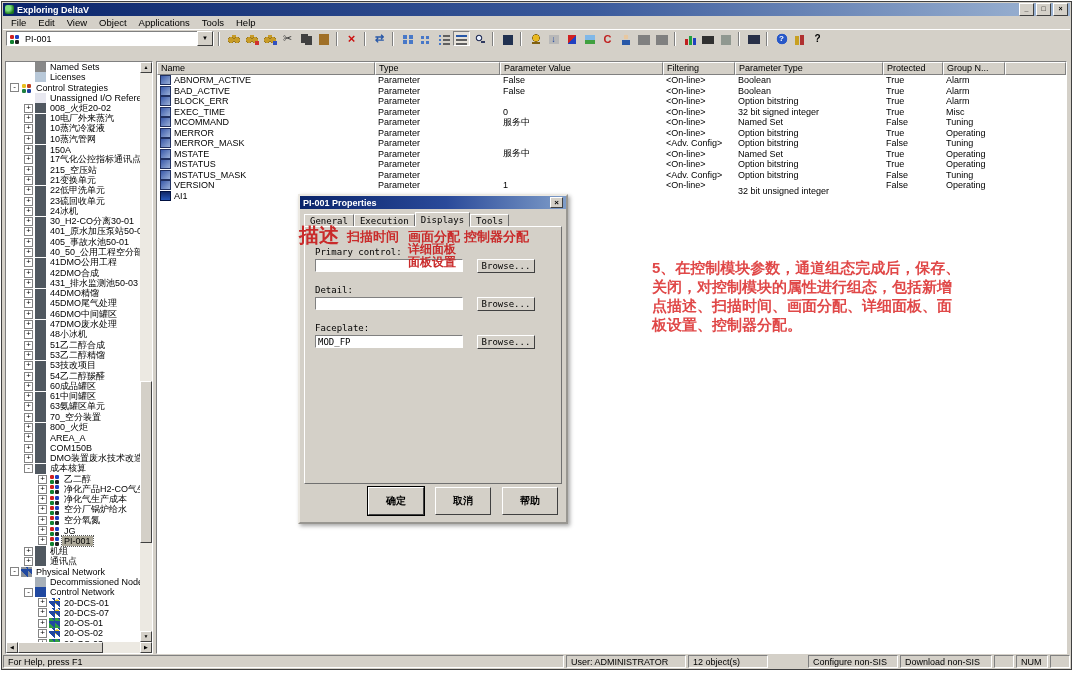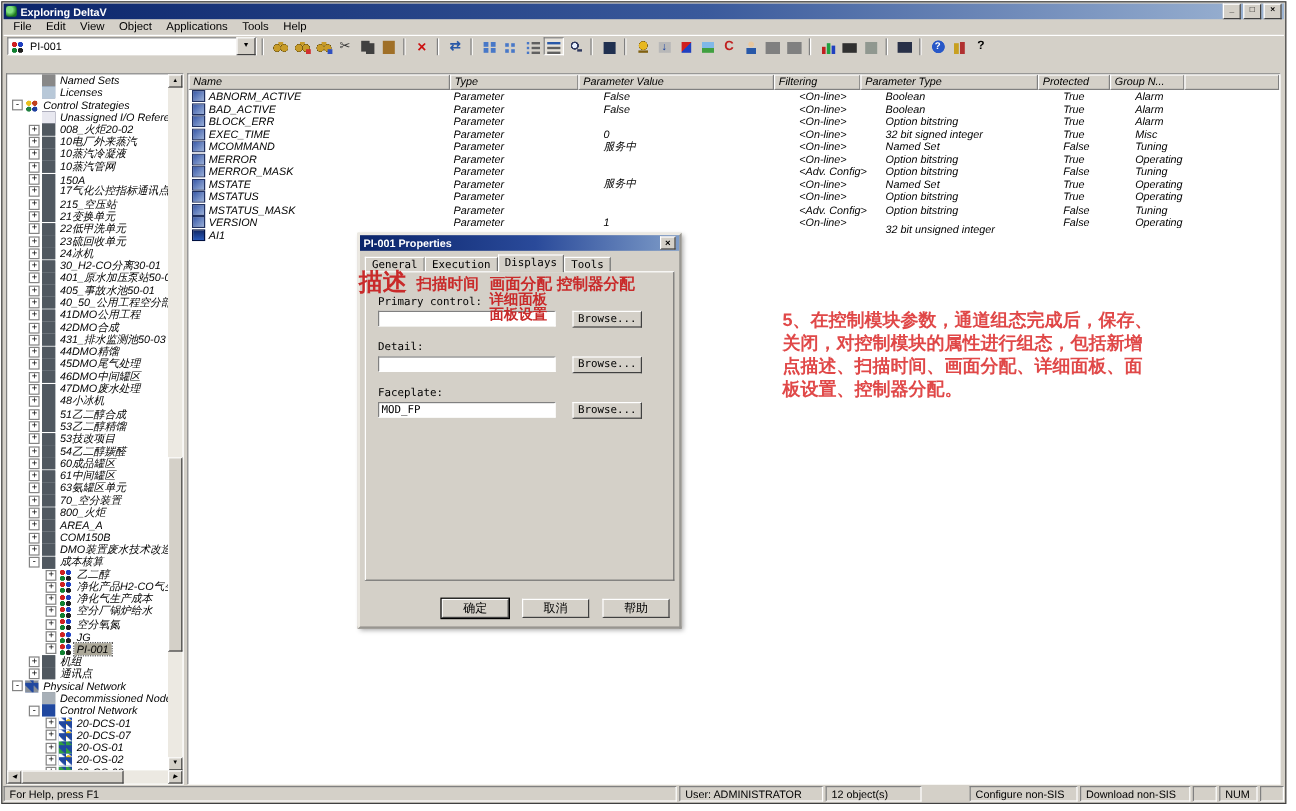--- a/index.html
+++ b/index.html
@@ -77,21 +77,21 @@
   .i-help{background:radial-gradient(circle 5.4px at 7px 6px,#2858c8 0 5px,transparent 5.6px);color:#fff;font-size:8px;font-weight:bold;}
   .i-books{background:linear-gradient(#c8a020,#c8a020) 2px 3px/4px 9px,linear-gradient(#b03030,#b03030) 7px 2px/4px 10px;background-repeat:no-repeat;}
   .i-chelp{color:#000;font-size:10px;font-weight:bold;}
   
   .headerband{position:absolute;left:1px;top:46px;right:1px;height:13px;display:flex;font-size:9px;}
   .hb{background:#d4d0c8;border:1px solid;border-color:#fff #808080 #808080 #fff;padding:0 4px;
      display:flex;align-items:center;box-sizing:border-box;}
   .hb.left{width:150px;flex:none;}
   .hb.right{flex:1;}
   
-  .main{position:absolute;left:1px;top:59px;right:1px;bottom:15px;font-style:italic;}
+  .main{position:absolute;left:1px;top:59px;right:1px;bottom:15px;}
   .tree-panel{position:absolute;left:2px;top:0;width:148px;bottom:0;background:#fff;
     border:1px solid;border-color:#808080 #fff #fff #808080;box-sizing:border-box;}
   .tree{position:absolute;left:0;top:0;right:12px;bottom:11px;overflow:hidden;font-size:9px;white-space:nowrap;}
   .titem{height:10.3px;display:flex;align-items:center;}
   .texp{width:7px;height:7px;border:1px solid #848484;background:#fff;font-size:8px;line-height:6px;
     text-align:center;margin-right:2px;flex:none;color:#000;}
   .ticon{width:11px;height:10px;margin-right:2px;flex:none;background-repeat:no-repeat;}
   .tlabel{padding:0 2px;overflow:hidden;}
   .titem.sel .tlabel{background:#aca899;outline:1px dotted #555;}
   .t-list{background:linear-gradient(#888,#888) 1px 1px/9px 1.5px,linear-gradient(#888,#888) 1px 4px/9px 1.5px,linear-gradient(#888,#888) 1px 7px/9px 1.5px;}
@@ -147,22 +147,22 @@
   .dtab.active{border-bottom-color:#d4d0c8;height:15px;margin-top:-2px;padding-top:2px;position:relative;z-index:2;}
   .dlg-page{margin:0 4px;border:1px solid;border-color:#fff #707070 #707070 #fff;height:256px;position:relative;margin-top:-1px;background:#d4d0c8;}
   .dfield{position:absolute;left:10px;font-size:9px;}
   .dfl{margin-bottom:2px;}
   .drow{display:flex;align-items:flex-start;}
   .dinput{width:148px;height:13px;background:#fff;border:1px solid;border-color:#808080 #fff #fff #808080;
     font:9px "DejaVu Sans Mono",monospace;padding:0 0 0 2px;box-sizing:border-box;outline:none;}
   .dbtn{margin-left:14px;width:58px;height:14px;background:#d4d0c8;border:1px solid;border-color:#fff #404040 #404040 #fff;
     font:9px "DejaVu Sans Mono",monospace;text-align:center;box-sizing:border-box;line-height:12px;}
   .dlg-buttons{position:absolute;bottom:7px;right:8px;display:flex;gap:11px;font-family:"Liberation Sans",sans-serif;}
-  .dlg-btn{width:56px;height:16px;background:#d4d0c8;border:1px solid;border-color:#fff #404040 #404040 #fff;
-    font-size:10px;display:flex;align-items:center;justify-content:center;box-sizing:border-box;}
+  .dlg-btn{width:56px;height:28px;background:#d4d0c8;border:1px solid;border-color:#fff #404040 #404040 #fff;
+    font-size:10px;display:flex;align-items:center;justify-content:center;box-sizing:border-box;font-weight:bold;}
   .dlg-btn.default{outline:1px solid #000;outline-offset:0;}
   
   .ann{position:absolute;color:#c92a2a;font-weight:600;z-index:20;white-space:nowrap;}
   #ann-desc{left:297px;top:220px;font-size:20px;}
   #ann-scan{left:345px;top:226px;font-size:13px;}
   #ann-screen{left:406px;top:226px;font-size:13px;}
   #ann-ctrl{left:462px;top:226px;font-size:13px;}
   #ann-detail{left:406px;top:239px;font-size:12px;}
   #ann-panel{left:406px;top:252px;font-size:12px;}
   .note{position:absolute;left:650px;top:256px;width:428px;font-size:15px;line-height:19px;
@@ -593,21 +593,21 @@
       </div>
       <div class="hscroll">
         <span class="sbtn" style="left:0;top:0;height:11px;">◀</span>
         <span class="sthumb" style="left:12px;top:0;height:11px;width:58%;"></span>
         <span class="sbtn" style="right:0;top:0;height:11px;">▶</span>
       </div>
     </div>
     <div class="content-panel">
       <div class="thead" id="thead">
           <span class="th" style="width: 218px;">Name</span>
-          <span class="th" style="width: 107px;">Type</span>
+          <span class="th" style="width: 125px;">Type</span>
           <span class="th" style="width: 163px;">Parameter Value</span>
           <span class="th" style="width: 72px;">Filtering</span>
           <span class="th" style="width: 148px;">Parameter Type</span>
           <span class="th" style="width: 60px;">Protected</span>
           <span class="th" style="width: 62px;">Group N...</span>
           <span class="th" style="flex: 1 1 0%;"></span>
         </div>
       <div id="tbody">
           <div class="trow">
             <span class="td" style="width: 218px;">

